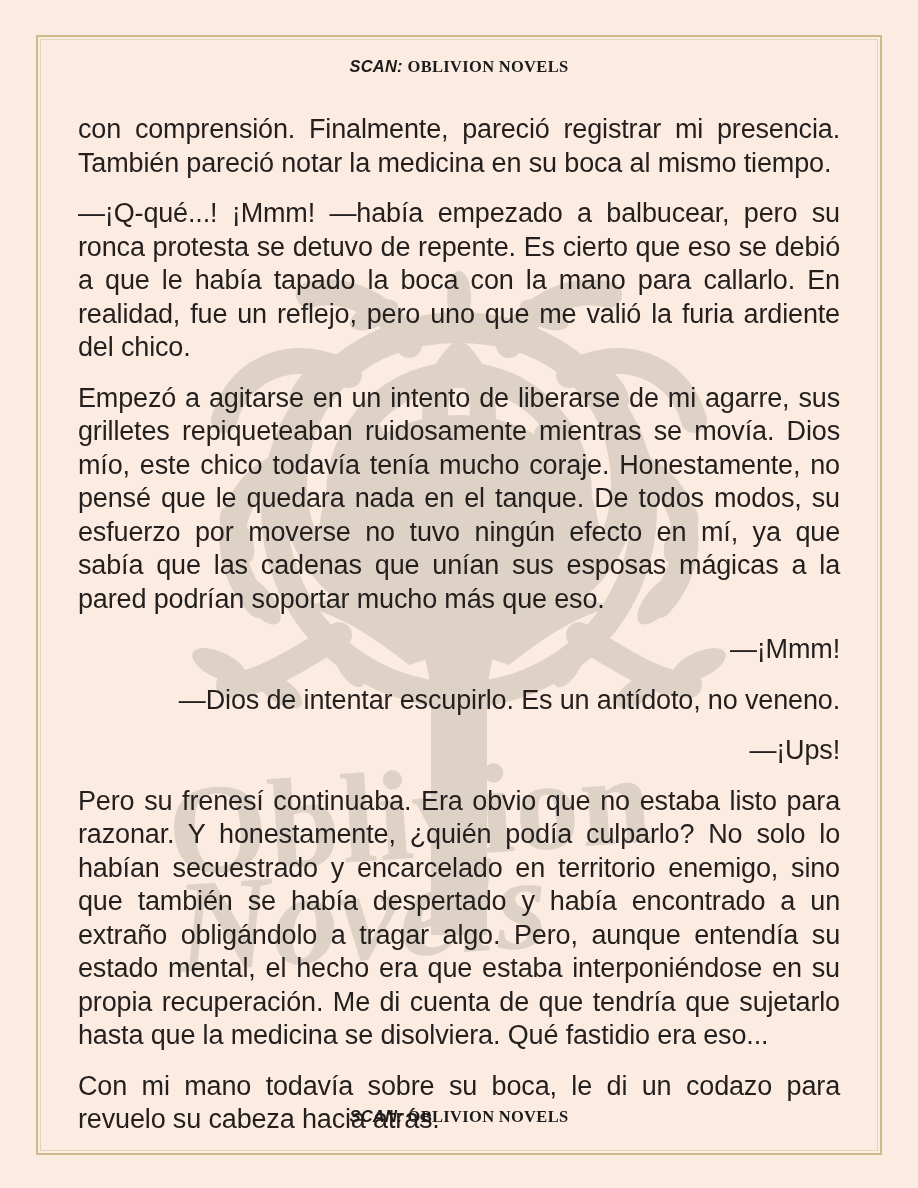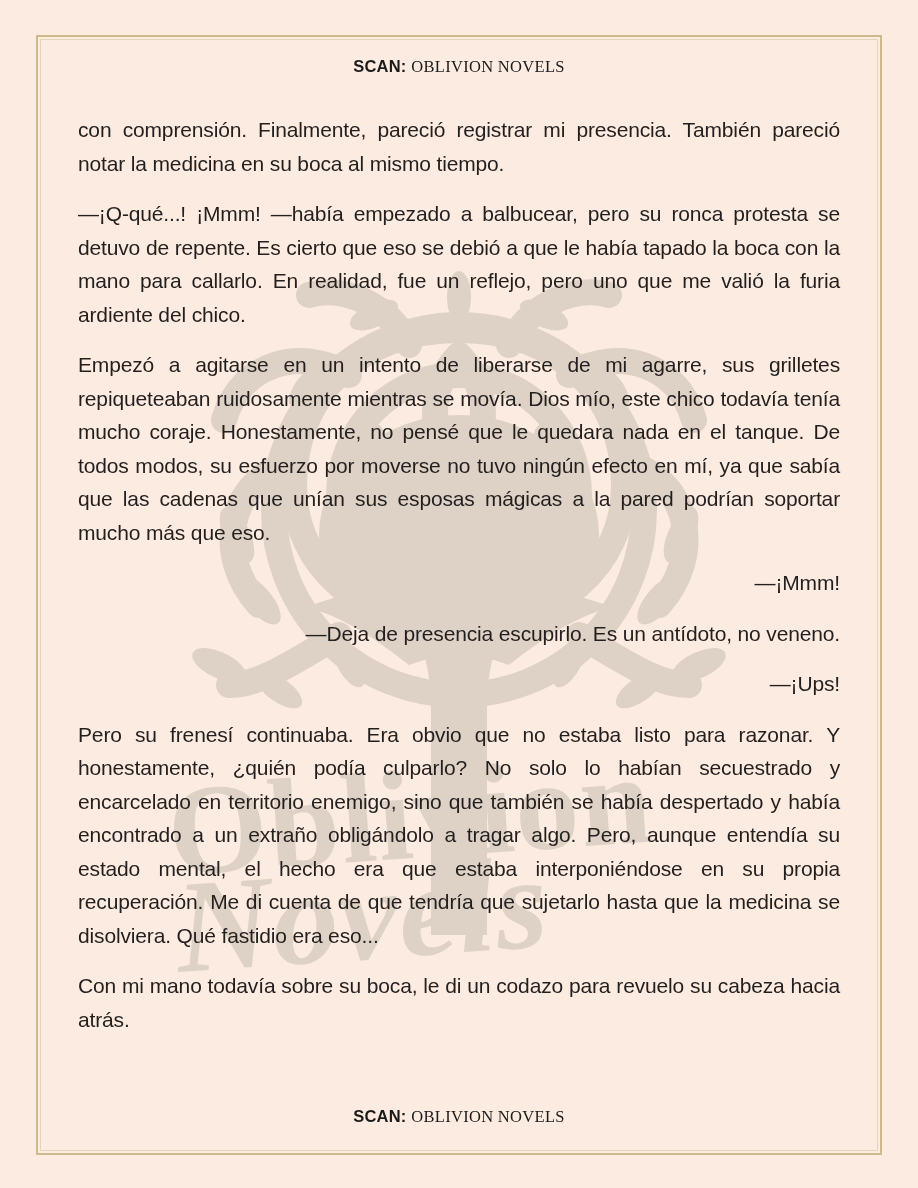--- a/index.html
+++ b/index.html
@@ -104,37 +104,38 @@
   .scan-mark {
     text-align: center;
     font-size: 16.5px;
     letter-spacing: 0.2px;
     color: #1b1b1b;
     white-space: nowrap;
   }
   .scan-mark .scan-label {
     font-family: "Liberation Sans", sans-serif;
     font-weight: 600;
+    font-style: italic;
   }
   .scan-mark .scan-brand {
     font-family: "Liberation Serif", serif;
-    font-weight: 400;
+    font-weight: 700;
     letter-spacing: 0.3px;
   }
 
   #header-scan { margin: 0 0 0 0; }
 
   #body-text {
     margin-top: 36px;
   }
 
   p.para {
     margin: 0 0 17px 0;
     font-family: "Liberation Sans", sans-serif;
-    font-size: 21px;
+    font-size: 27px;
     line-height: 33.5px;
     color: #231f1e;
     text-align: justify;
     text-justify: inter-word;
     letter-spacing: -0.15px;
     hyphens: none;
   }
   p.para.dialog {
     text-align: right;
   }
@@ -213,21 +214,21 @@
     <div class="scan-mark" id="header-scan">
       <span class="scan-label">SCAN:</span>
       <span class="scan-brand">OBLIVION NOVELS</span>
     </div>
 
     <div id="body-text">
       <p class="para">con comprensión. Finalmente, pareció registrar mi presencia. También pareció notar la medicina en su boca al mismo tiempo.</p>
       <p class="para">—¡Q-qué...! ¡Mmm! —había empezado a balbucear, pero su ronca protesta se detuvo de repente. Es cierto que eso se debió a que le había tapado la boca con la mano para callarlo. En realidad, fue un reflejo, pero uno que me valió la furia ardiente del chico.</p>
       <p class="para">Empezó a agitarse en un intento de liberarse de mi agarre, sus grilletes repiqueteaban ruidosamente mientras se movía. Dios mío, este chico todavía tenía mucho coraje. Honestamente, no pensé que le quedara nada en el tanque. De todos modos, su esfuerzo por moverse no tuvo ningún efecto en mí, ya que sabía que las cadenas que unían sus esposas mágicas a la pared podrían soportar mucho más que eso.</p>
       <p class="para dialog">—¡Mmm!</p>
-      <p class="para dialog">—Deja de presencia escupirlo. Es un antídoto, no veneno.</p>
+      <p class="para dialog">—Dios de intentar escupirlo. Es un antídoto, no veneno.</p>
       <p class="para dialog">—¡Ups!</p>
       <p class="para">Pero su frenesí continuaba. Era obvio que no estaba listo para razonar. Y honestamente, ¿quién podía culparlo? No solo lo habían secuestrado y encarcelado en territorio enemigo, sino que también se había despertado y había encontrado a un extraño obligándolo a tragar algo. Pero, aunque entendía su estado mental, el hecho era que estaba interponiéndose en su propia recuperación. Me di cuenta de que tendría que sujetarlo hasta que la medicina se disolviera. Qué fastidio era eso...</p>
       <p class="para">Con mi mano todavía sobre su boca, le di un codazo para revuelo su cabeza hacia atrás.</p>
     </div>
 
     <div class="scan-mark" id="footer-scan">
       <span class="scan-label">SCAN:</span>
       <span class="scan-brand">OBLIVION NOVELS</span>
     </div>
 

